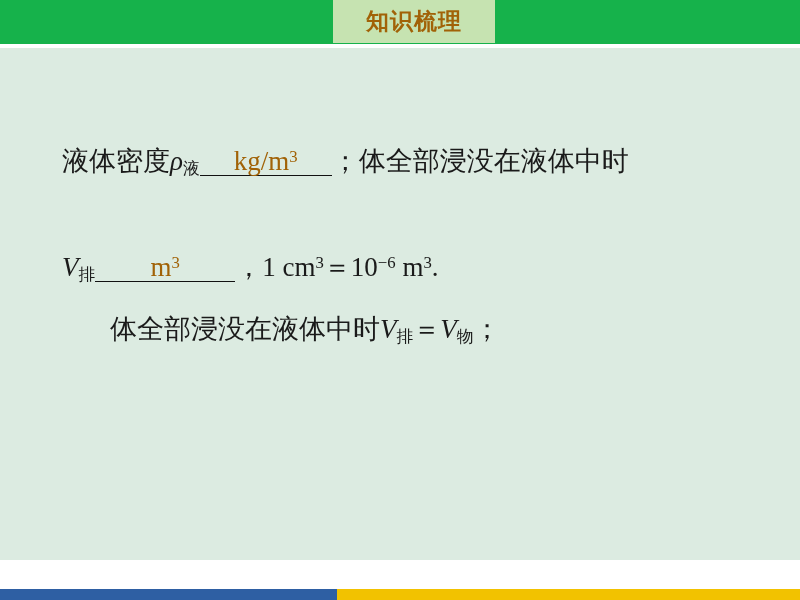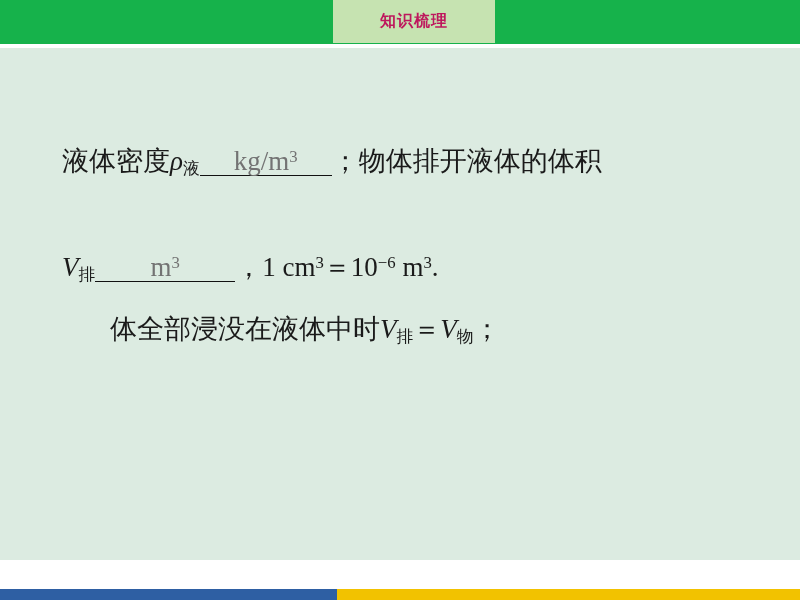--- a/index.html
+++ b/index.html
@@ -51,23 +51,23 @@
     left: 333px;
     top: 0;
     width: 162px;
     height: 43px;
     display: flex;
     align-items: center;
     justify-content: center;
   }
   .banner-title {
     font-family: "Liberation Serif", serif;
-    font-size: 16px;
+    font-size: 23px;
     font-weight: bold;
-    color: #be185d;
+    color: #a16207;
     letter-spacing: 1px;
   }
   
   .content {
     position: absolute;
     left: 0;
     top: 48px;
     width: 800px;
     height: 512px;
     color: #1a1a1a;
@@ -95,21 +95,21 @@
   sup {
     font-size: 0.62em;
     vertical-align: 0.45em;
     font-style: normal;
   }
   .blank {
     display: inline-block;
     position: relative;
     text-align: center;
     border-bottom: 1.5px solid #111;
-    color: #737373;
+    color: #a16207;
     font-style: normal;
   }
   .blank-wide-1 { width: 132px; }
   .blank-wide-2 { width: 140px; }
   .blank-wide-3 { width: 158px; }
   .blank-wide-4 { width: 355px; }
   
   .bottom {
     position: absolute;
     left: 0;
@@ -150,21 +150,21 @@
   <div class="banner-white-strip"></div>
   <div class="banner-tab"></div>
   <div class="banner-tab-inner">
     <span class="banner-title">知识梳理</span>
   </div>
 </div>
 
 <div class="content">
 
   <div class="line" style="left:62px; top:100px;">
-    <span class="cjk">液体密度</span><span class="mathit"><span>ρ</span><sub class="cjk">液</sub></span><span class="blank blank-wide-1"><span class="mathup">kg/m</span><sup>3</sup></span><span class="cjk">；物体排开液体的体积</span>
+    <span class="cjk">液体密度</span><span class="mathit"><span>ρ</span><sub class="cjk">液</sub></span><span class="blank blank-wide-1"><span class="mathup">kg/m</span><sup>3</sup></span><span class="cjk">；体全部浸没在液体中时</span>
   </div>
 
   <div class="line" style="left:62px; top:158px;margin-top:48px;">
     <span class="mathit"><span>V</span><sub class="cjk">排</sub></span><span class="blank blank-wide-2"><span class="mathup">m</span><sup>3</sup></span><span class="cjk">，</span><span class="mathup"><span>1 cm</span><sup>3</sup><span>＝10</span><sup>−6</sup><span> m</span><sup>3</sup><span>.</span></span>
   </div>
 
 
   <div class="line" style="left:62px; top:268px;margin-left:48px;">
     <span class="cjk">体全部浸没在液体中时</span><span class="mathit"><span>V</span><sub class="cjk">排</sub></span><span class="mathup">＝</span><span class="mathit"><span>V</span><sub class="cjk">物</sub></span><span class="cjk">；</span>
   </div>

